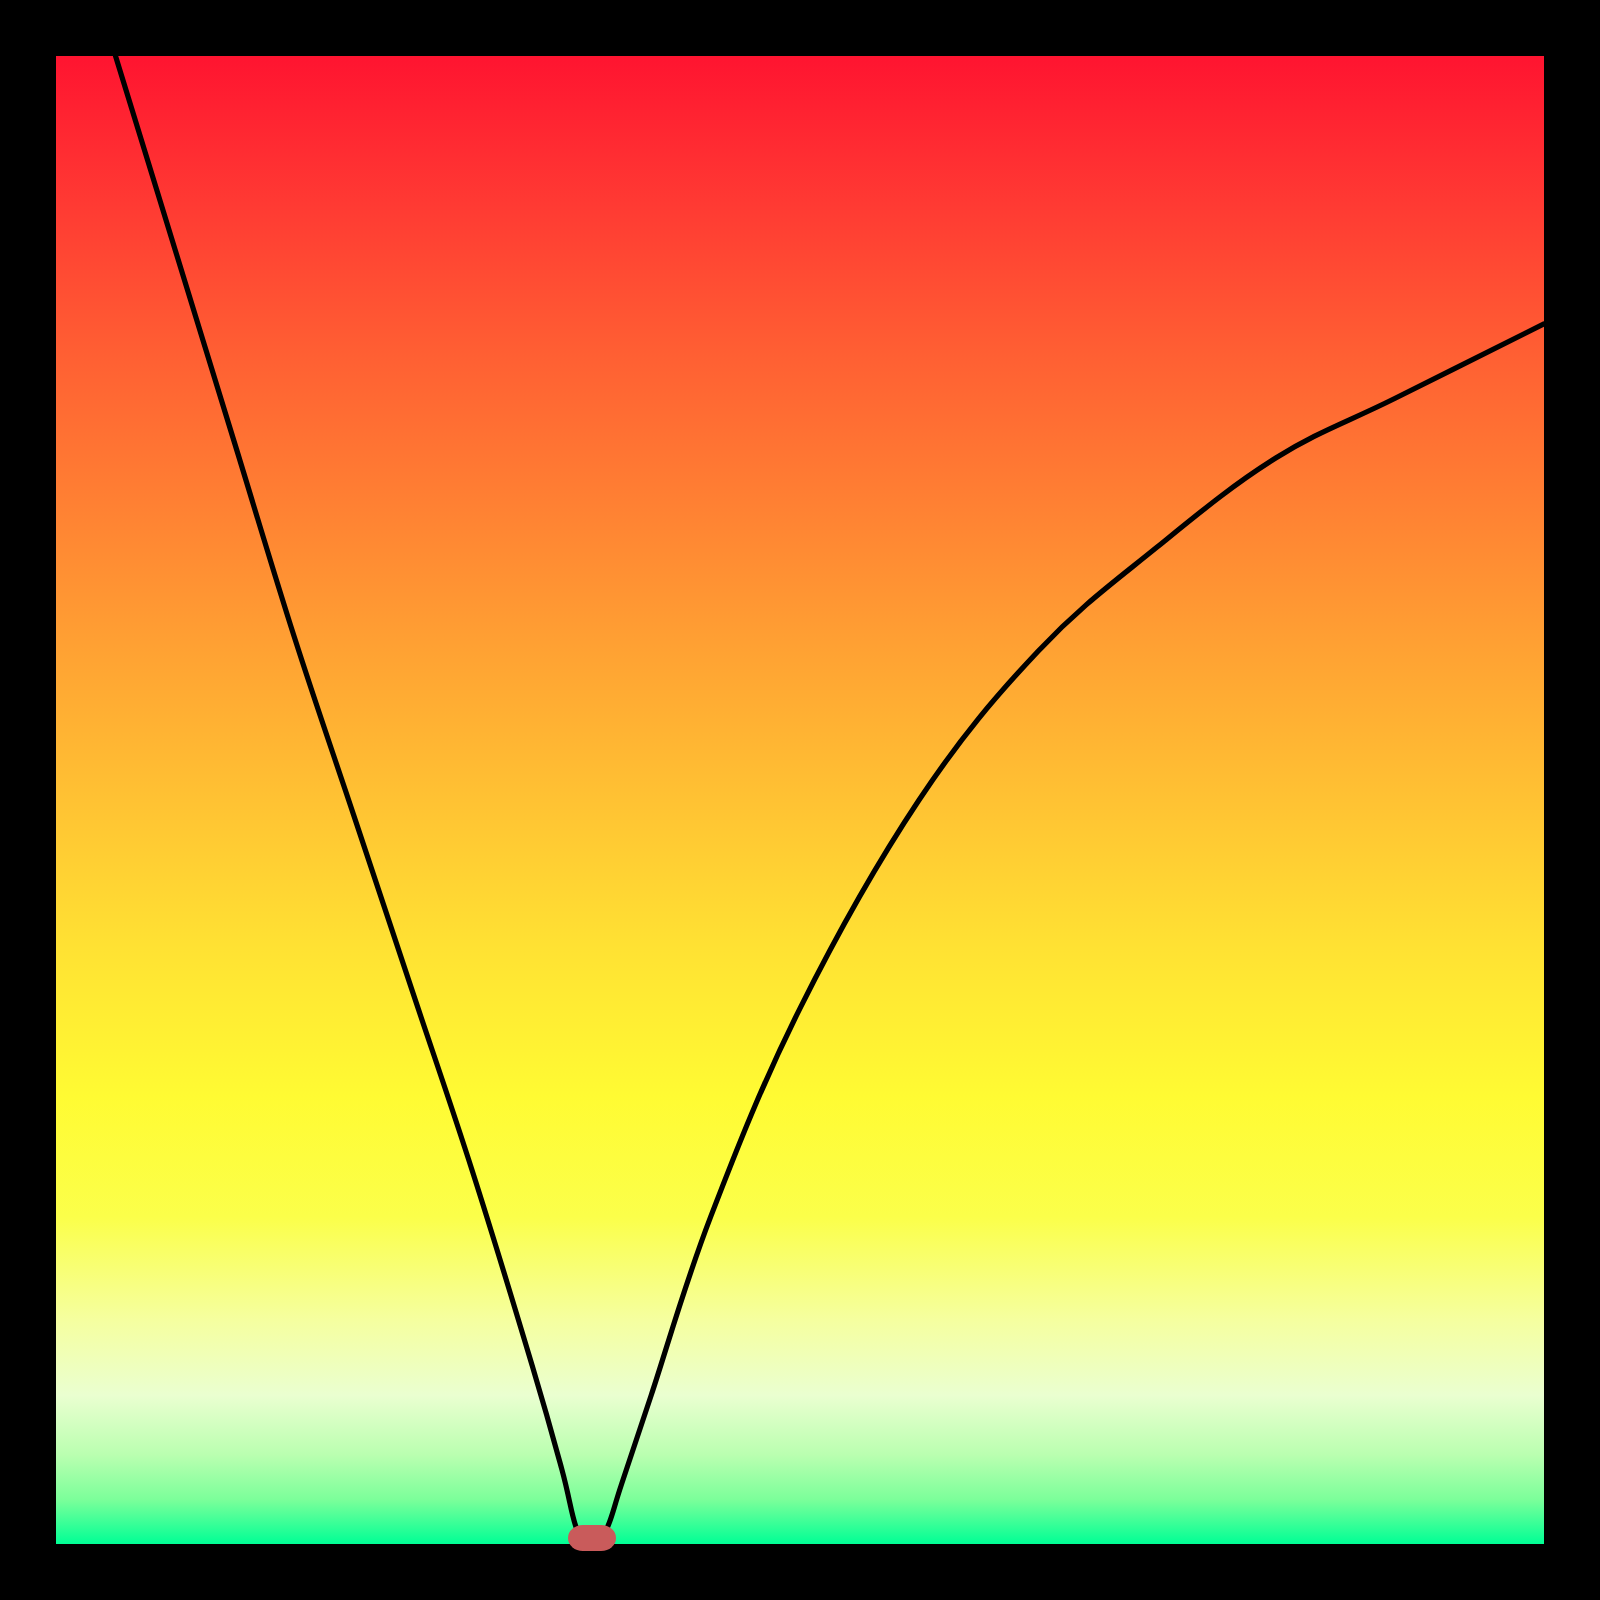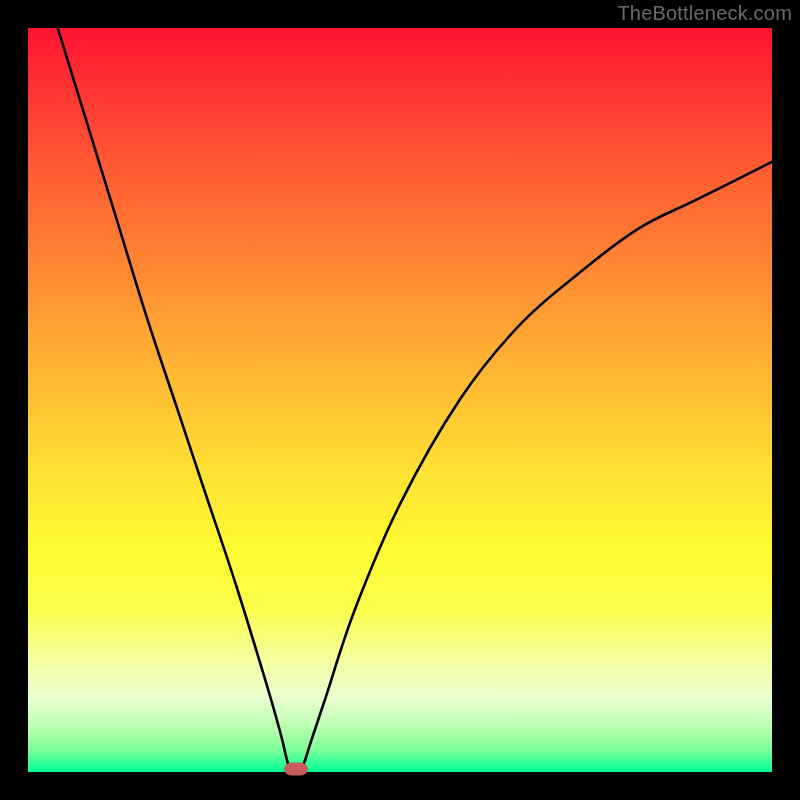--- a/index.html
+++ b/index.html
@@ -63,20 +63,19 @@
     height: 13px;
     background: #c95b5b;
     border-radius: 8px / 7px;
     transform: translate(-50%, -50%);
   }
 </style>
 </head>
 <body>
 
 <div class="frame">
-  <div class="watermark">TheBottleneck.com</div>
   <div class="plot">
     <svg class="curve" viewBox="0 0 744 744" preserveAspectRatio="none">
       <path id="curve-path" fill="none" stroke="#000" stroke-width="2.6" stroke-linecap="round" stroke-linejoin="round" d="M 29.76 0.00 C 35.12 17.41, 48.81 61.90, 59.52 96.72 C 70.23 131.54, 78.57 158.62, 89.28 193.44 C 99.99 228.26, 108.33 256.68, 119.04 290.16 C 129.75 323.64, 138.09 347.30, 148.80 379.44 C 159.51 411.58, 167.85 436.58, 178.56 468.72 C 189.27 500.86, 197.61 524.52, 208.32 558.00 C 219.03 591.48, 230.04 627.94, 238.08 654.72 C 246.12 681.50, 248.94 692.07, 252.96 706.80 C 256.98 721.53, 257.72 729.86, 260.40 736.56 C 263.08 743.26, 265.16 744.00, 267.84 744.00 C 270.52 744.00, 272.60 741.92, 275.28 736.56 C 277.96 731.20, 278.70 726.29, 282.72 714.24 C 286.74 702.19, 289.56 693.71, 297.60 669.60 C 305.64 645.49, 313.97 615.14, 327.36 580.32 C 340.75 545.50, 353.25 513.66, 372.00 476.16 C 390.75 438.66, 410.09 404.14, 431.52 372.00 C 452.95 339.86, 469.61 320.37, 491.04 297.60 C 512.47 274.83, 529.13 262.93, 550.56 245.52 C 571.99 228.11, 588.65 214.27, 610.08 200.88 C 631.51 187.49, 645.49 183.17, 669.60 171.12 C 693.71 159.07, 730.61 140.62, 744.00 133.92"></path>
     </svg>
     <div class="marker" id="marker" style="left: 267.84px; top: 741px; background: rgb(201, 91, 91);"></div>
   </div>
 </div>
 
 </body></html>

